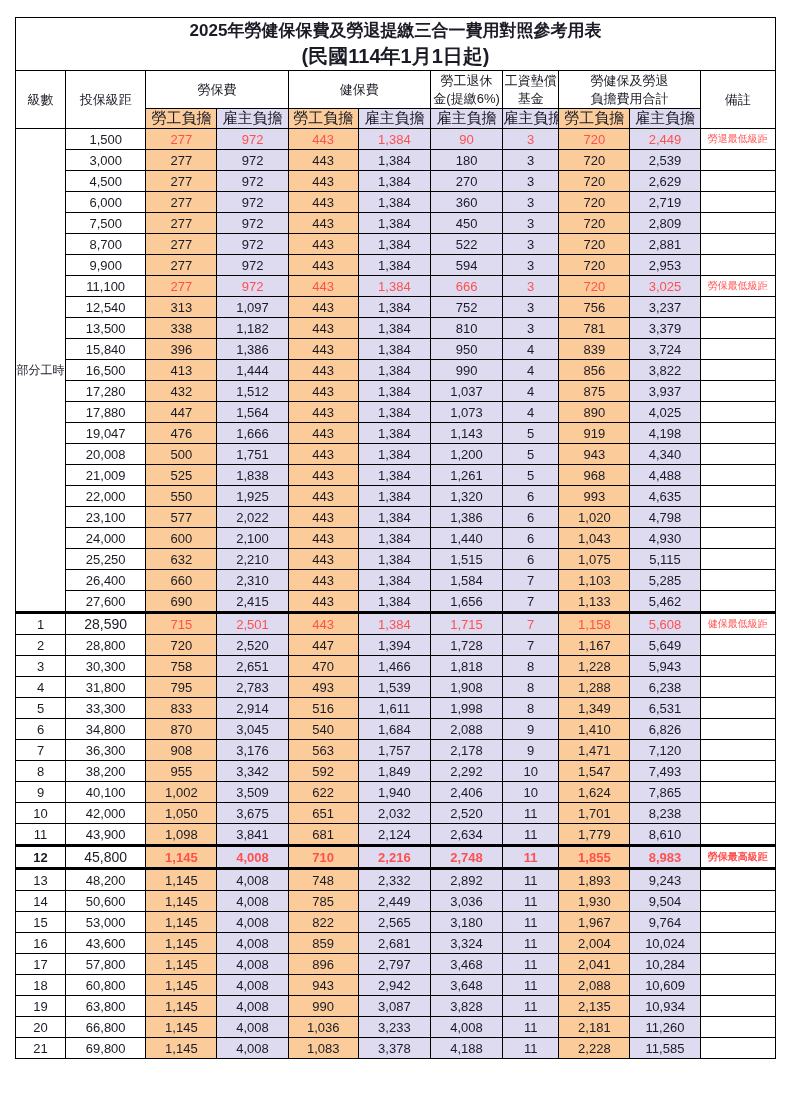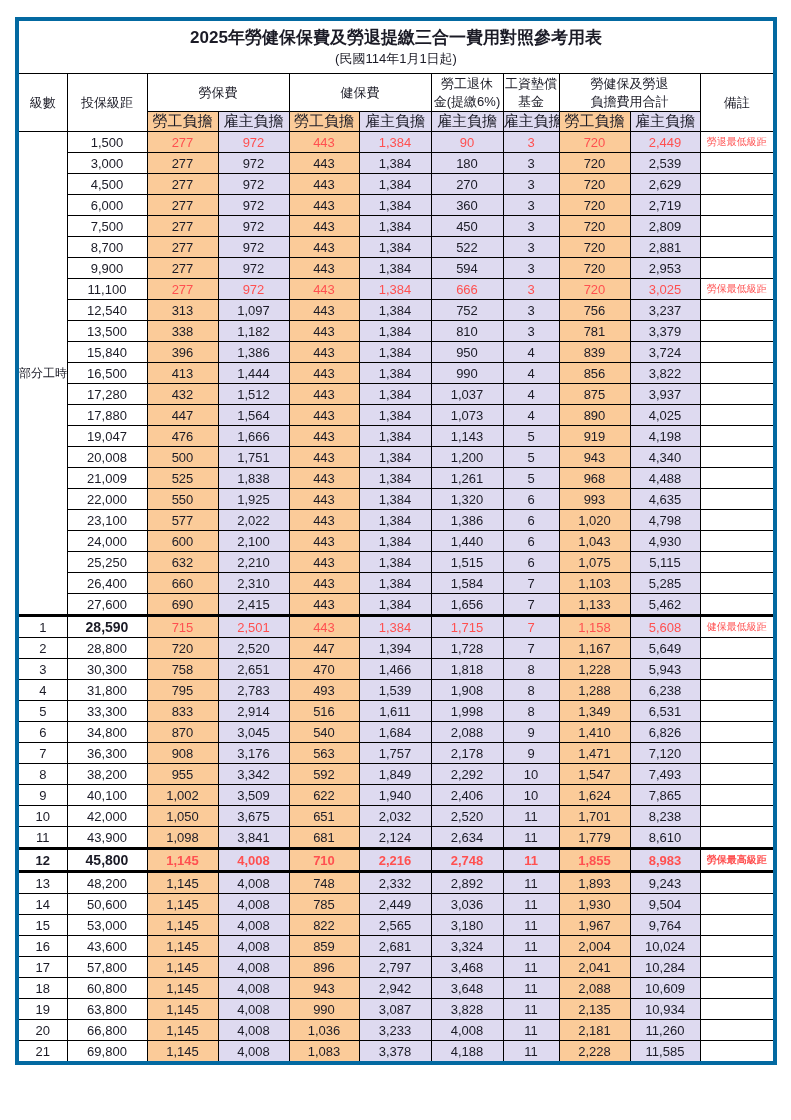--- a/index.html
+++ b/index.html
@@ -2,42 +2,42 @@
 <html><head>
 <meta charset="utf-8">
 <style>
   html,body { margin:0; padding:0; background:#ffffff; }
   .page {
     position:relative; width:791px; height:1120px; box-sizing:border-box;
     background:#ffffff; padding:17px 15px; font-family:"Liberation Sans","DejaVu Sans",sans-serif;
   }
   table.ref {
     border-collapse:collapse; table-layout:fixed; width:761px;
-    border:4px solid #0369a1; color:#1b1b26;
+    border:1px solid #0369a1; color:#1b1b26;
   }
   table.ref td, table.ref th {
     border:1.5px solid #000; text-align:center; vertical-align:middle;
     padding:0; overflow:hidden; white-space:nowrap; font-weight:normal;
     font-family:"Liberation Sans","DejaVu Sans",sans-serif;
   }
   .title-cell { height:52px; }
   .title-line { font-size:17px; font-weight:bold; line-height:1.45; }
-  .subtitle-line { font-size:13px; font-weight:normal; line-height:1.3; }
+  .subtitle-line { font-size:20px; font-weight:bold; line-height:1.3; }
   tr.hdr-main th { height:37px; font-size:13px; line-height:1.35; }
   tr.hdr-sub th { height:18px; font-size:15px; }
   td.level { font-size:13px; }
   td.level.pt { font-size:12px; letter-spacing:0; }
   td.salary { font-size:13px; }
   td.val { font-size:13px; }
   td.remark { font-size:10px; color:#FF5050; font-weight:bold; }
   tbody td { height:20px; }
   .orange { background:#FBCB99; }
   .lav { background:#DEDAF0; }
   tr.red-row td.val { color:#FF5050; }
-  tr.bold-salary td.salary { font-weight:bold; font-size:14px; }
+  tr.bold-salary td.salary { font-weight:normal; font-size:14px; }
   tr.thick-top td { border-top:3px solid #000; }
   tr.thick-bottom td { border-bottom:3px solid #000;font-weight:bold; }
 </style>
 </head>
 <body>
 
 <div class="page">
   <table class="ref">
     <colgroup>
       <col style="width:50px">

